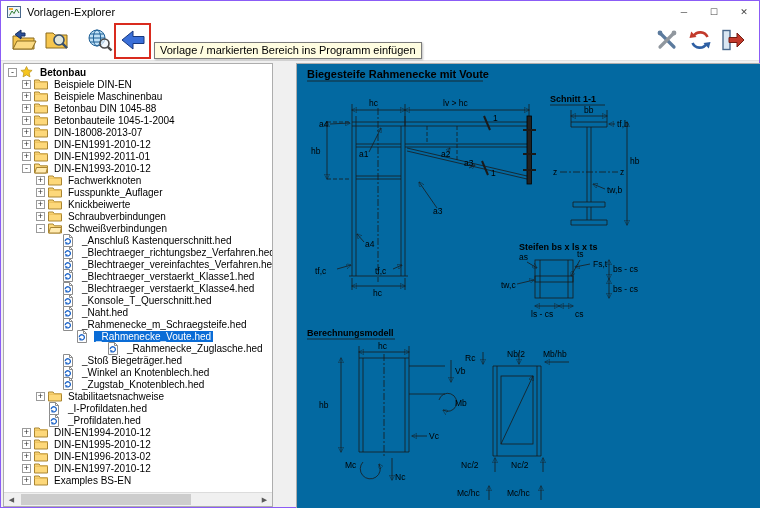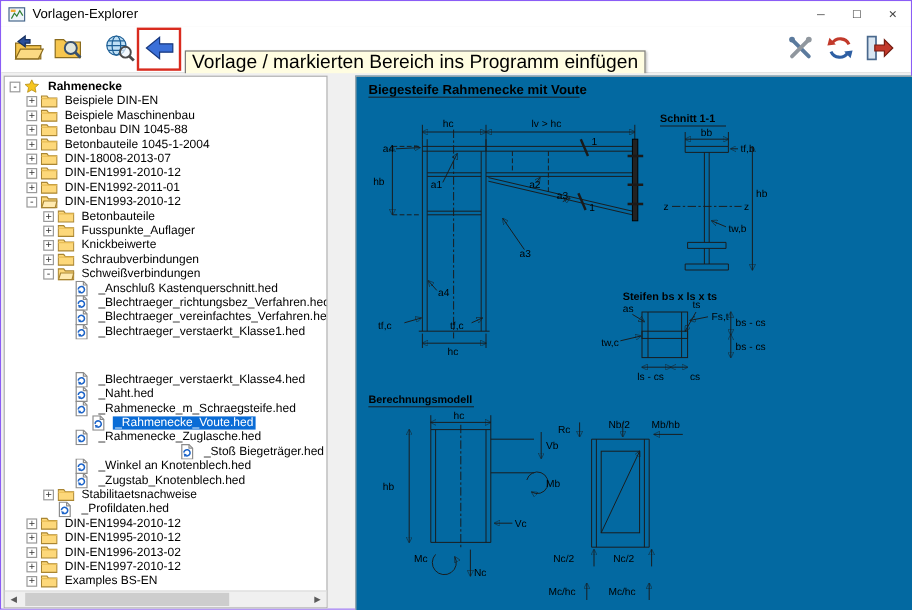--- a/index.html
+++ b/index.html
@@ -18,21 +18,21 @@
   
   .toolbar { height:39px; background:#fff; display:flex; align-items:center; padding:0 8px;
              position:relative; border-bottom:1px solid #e3e3e3; }
   .tb-btn { width:30px; height:32px; border:none; background:transparent; display:flex;
             align-items:center; justify-content:center; margin-right:3px; cursor:default; }
   .tb-gap { width:10px; }
   .tb-right { margin-left:auto; display:flex; }
   .highlight-box { position:absolute; left:113px; top:1px; width:37px; height:36px;
                    border:2px solid #d92b1e; pointer-events:none; }
   .tooltip { position:absolute; left:153px; top:20px; background:#fffde1; border:1px solid #7b7b7b;
-             font-size:16px; color:#000; padding:1px 5px 2px 5px; white-space:nowrap;
+             font-size:11px; color:#000; padding:1px 5px 2px 5px; white-space:nowrap;
              box-shadow:1px 1px 2px rgba(0,0,0,.25); }
 
   
   .main { position:absolute; top:60px; left:0; right:0; bottom:0; background:#f0f0f0; }
   .tree-panel { position:absolute; left:2px; top:2px; width:270px; height:444px;
                 background:#fff; border:1px solid #adadad; }
   .tree { position:absolute; left:0; right:0; top:0; bottom:14px; overflow:hidden; padding-top:2px; }
   .tree-row { display:flex; align-items:center; height:12px; white-space:nowrap;
               font-size:10px; color:#000; cursor:default; }
   .expand-box { width:9px; height:9px; border:1px solid #9a9a9a; background:#fff; color:#333;
@@ -165,21 +165,21 @@
 
     <div class="tree-panel">
       <div class="tree" id="tree">
           <div class="tree-row" style="padding-left: 4px;">
             <span class="expand-box">-</span>
             <span class="tree-icon">
               <svg width="13" height="12" viewBox="0 0 13 12">
                 <path d="M6.5.5 8.2 4l3.9.4-2.9 2.6.8 3.9L6.5 8.9 3 10.9l.8-3.9L.9 4.4 4.8 4z" fill="#f6c51e" stroke="#b8901a" stroke-width=".7"></path>
               </svg>
             </span>
-            <span class="tree-label bold">Rahmenecke</span>
+            <span class="tree-label bold">Betonbau</span>
           </div>
           <div class="tree-row" style="padding-left: 18px;">
             <span class="expand-box">+</span>
             <span class="tree-icon">
               <svg width="14" height="12" viewBox="0 0 14 12">
                 <path d="M.5 2h4.6l1.3 1.8h7.1V11H.5z" fill="#fdd87a" stroke="#a98532"></path>
                 <path d="M.5 4.2h13" stroke="#e8bc55" fill="none"></path>
               </svg>
             </span>
             <span class="tree-label">Beispiele DIN-EN</span>
@@ -255,21 +255,21 @@
             <span class="tree-label">DIN-EN1993-2010-12</span>
           </div>
           <div class="tree-row" style="padding-left: 32px;">
             <span class="expand-box">+</span>
             <span class="tree-icon">
               <svg width="14" height="12" viewBox="0 0 14 12">
                 <path d="M.5 2h4.6l1.3 1.8h7.1V11H.5z" fill="#fdd87a" stroke="#a98532"></path>
                 <path d="M.5 4.2h13" stroke="#e8bc55" fill="none"></path>
               </svg>
             </span>
-            <span class="tree-label">Betonbauteile</span>
+            <span class="tree-label">Fachwerkknoten</span>
           </div>
           <div class="tree-row" style="padding-left: 32px;">
             <span class="expand-box">+</span>
             <span class="tree-icon">
               <svg width="14" height="12" viewBox="0 0 14 12">
                 <path d="M.5 2h4.6l1.3 1.8h7.1V11H.5z" fill="#fdd87a" stroke="#a98532"></path>
                 <path d="M.5 4.2h13" stroke="#e8bc55" fill="none"></path>
               </svg>
             </span>
             <span class="tree-label">Fusspunkte_Auflager</span>
@@ -333,33 +333,33 @@
             <span class="tree-icon">
               <svg width="12" height="13" viewBox="0 0 12 13">
                 <path d="M1.5.5h6l3 3V12.5h-9z" fill="#fff" stroke="#8c8c8c"></path>
                 <path d="M7.5.5v3h3" fill="none" stroke="#8c8c8c"></path>
                 <path d="M3.2 7.2a2.6 2.6 0 1 1 1 2.2" fill="none" stroke="#1d64c8" stroke-width="1.3"></path>
                 <path d="M3.8 10.8 3 7.9l2.7.7z" fill="#1d64c8" stroke="none"></path>
               </svg>
             </span>
             <span class="tree-label">_Blechtraeger_vereinfachtes_Verfahren.hed</span>
           </div>
-          <div class="tree-row" style="padding-left: 46px;">
+          <div class="tree-row" style="padding-left: 46px; align-items: flex-end;">
             <span class="expand-spacer"></span>
             <span class="tree-icon">
               <svg width="12" height="13" viewBox="0 0 12 13">
                 <path d="M1.5.5h6l3 3V12.5h-9z" fill="#fff" stroke="#8c8c8c"></path>
                 <path d="M7.5.5v3h3" fill="none" stroke="#8c8c8c"></path>
                 <path d="M3.2 7.2a2.6 2.6 0 1 1 1 2.2" fill="none" stroke="#1d64c8" stroke-width="1.3"></path>
                 <path d="M3.8 10.8 3 7.9l2.7.7z" fill="#1d64c8" stroke="none"></path>
               </svg>
             </span>
             <span class="tree-label">_Blechtraeger_verstaerkt_Klasse1.hed</span>
           </div>
-          <div class="tree-row" style="padding-left: 46px; margin-top: 28px;">
+          <div class="tree-row" style="padding-left: 46px;">
             <span class="expand-spacer"></span>
             <span class="tree-icon">
               <svg width="12" height="13" viewBox="0 0 12 13">
                 <path d="M1.5.5h6l3 3V12.5h-9z" fill="#fff" stroke="#8c8c8c"></path>
                 <path d="M7.5.5v3h3" fill="none" stroke="#8c8c8c"></path>
                 <path d="M3.2 7.2a2.6 2.6 0 1 1 1 2.2" fill="none" stroke="#1d64c8" stroke-width="1.3"></path>
                 <path d="M3.8 10.8 3 7.9l2.7.7z" fill="#1d64c8" stroke="none"></path>
               </svg>
             </span>
             <span class="tree-label">_Blechtraeger_verstaerkt_Klasse4.hed</span>
@@ -367,20 +367,32 @@
           <div class="tree-row" style="padding-left: 46px;">
             <span class="expand-spacer"></span>
             <span class="tree-icon">
               <svg width="12" height="13" viewBox="0 0 12 13">
                 <path d="M1.5.5h6l3 3V12.5h-9z" fill="#fff" stroke="#8c8c8c"></path>
                 <path d="M7.5.5v3h3" fill="none" stroke="#8c8c8c"></path>
                 <path d="M3.2 7.2a2.6 2.6 0 1 1 1 2.2" fill="none" stroke="#1d64c8" stroke-width="1.3"></path>
                 <path d="M3.8 10.8 3 7.9l2.7.7z" fill="#1d64c8" stroke="none"></path>
               </svg>
             </span>
+            <span class="tree-label">_Konsole_T_Querschnitt.hed</span>
+          </div>
+          <div class="tree-row" style="padding-left: 46px;">
+            <span class="expand-spacer"></span>
+            <span class="tree-icon">
+              <svg width="12" height="13" viewBox="0 0 12 13">
+                <path d="M1.5.5h6l3 3V12.5h-9z" fill="#fff" stroke="#8c8c8c"></path>
+                <path d="M7.5.5v3h3" fill="none" stroke="#8c8c8c"></path>
+                <path d="M3.2 7.2a2.6 2.6 0 1 1 1 2.2" fill="none" stroke="#1d64c8" stroke-width="1.3"></path>
+                <path d="M3.8 10.8 3 7.9l2.7.7z" fill="#1d64c8" stroke="none"></path>
+              </svg>
+            </span>
             <span class="tree-label">_Naht.hed</span>
           </div>
           <div class="tree-row" style="padding-left: 46px;">
             <span class="expand-spacer"></span>
             <span class="tree-icon">
               <svg width="12" height="13" viewBox="0 0 12 13">
                 <path d="M1.5.5h6l3 3V12.5h-9z" fill="#fff" stroke="#8c8c8c"></path>
                 <path d="M7.5.5v3h3" fill="none" stroke="#8c8c8c"></path>
                 <path d="M3.2 7.2a2.6 2.6 0 1 1 1 2.2" fill="none" stroke="#1d64c8" stroke-width="1.3"></path>
                 <path d="M3.8 10.8 3 7.9l2.7.7z" fill="#1d64c8" stroke="none"></path>
@@ -393,33 +405,33 @@
             <span class="tree-icon">
               <svg width="12" height="13" viewBox="0 0 12 13">
                 <path d="M1.5.5h6l3 3V12.5h-9z" fill="#fff" stroke="#8c8c8c"></path>
                 <path d="M7.5.5v3h3" fill="none" stroke="#8c8c8c"></path>
                 <path d="M3.2 7.2a2.6 2.6 0 1 1 1 2.2" fill="none" stroke="#1d64c8" stroke-width="1.3"></path>
                 <path d="M3.8 10.8 3 7.9l2.7.7z" fill="#1d64c8" stroke="none"></path>
               </svg>
             </span>
             <span class="tree-label">_Rahmenecke_Voute.hed</span>
           </div>
-          <div class="tree-row" style="padding-left: 46px;">
+          <div class="tree-row" style="padding-left: 46px; margin-left: 45px;">
             <span class="expand-spacer"></span>
             <span class="tree-icon">
               <svg width="12" height="13" viewBox="0 0 12 13">
                 <path d="M1.5.5h6l3 3V12.5h-9z" fill="#fff" stroke="#8c8c8c"></path>
                 <path d="M7.5.5v3h3" fill="none" stroke="#8c8c8c"></path>
                 <path d="M3.2 7.2a2.6 2.6 0 1 1 1 2.2" fill="none" stroke="#1d64c8" stroke-width="1.3"></path>
                 <path d="M3.8 10.8 3 7.9l2.7.7z" fill="#1d64c8" stroke="none"></path>
               </svg>
             </span>
             <span class="tree-label">_Rahmenecke_Zuglasche.hed</span>
           </div>
-          <div class="tree-row" style="padding-left: 46px; justify-content: flex-end;">
+          <div class="tree-row" style="padding-left: 46px;">
             <span class="expand-spacer"></span>
             <span class="tree-icon">
               <svg width="12" height="13" viewBox="0 0 12 13">
                 <path d="M1.5.5h6l3 3V12.5h-9z" fill="#fff" stroke="#8c8c8c"></path>
                 <path d="M7.5.5v3h3" fill="none" stroke="#8c8c8c"></path>
                 <path d="M3.2 7.2a2.6 2.6 0 1 1 1 2.2" fill="none" stroke="#1d64c8" stroke-width="1.3"></path>
                 <path d="M3.8 10.8 3 7.9l2.7.7z" fill="#1d64c8" stroke="none"></path>
               </svg>
             </span>
             <span class="tree-label">_Stoß Biegeträger.hed</span>
@@ -429,41 +441,53 @@
             <span class="tree-icon">
               <svg width="12" height="13" viewBox="0 0 12 13">
                 <path d="M1.5.5h6l3 3V12.5h-9z" fill="#fff" stroke="#8c8c8c"></path>
                 <path d="M7.5.5v3h3" fill="none" stroke="#8c8c8c"></path>
                 <path d="M3.2 7.2a2.6 2.6 0 1 1 1 2.2" fill="none" stroke="#1d64c8" stroke-width="1.3"></path>
                 <path d="M3.8 10.8 3 7.9l2.7.7z" fill="#1d64c8" stroke="none"></path>
               </svg>
             </span>
             <span class="tree-label">_Winkel an Knotenblech.hed</span>
           </div>
-          <div class="tree-row" style="padding-left: 46px;">
+          <div class="tree-row" style="padding-left: 46px; align-items: flex-end;">
             <span class="expand-spacer"></span>
             <span class="tree-icon">
               <svg width="12" height="13" viewBox="0 0 12 13">
                 <path d="M1.5.5h6l3 3V12.5h-9z" fill="#fff" stroke="#8c8c8c"></path>
                 <path d="M7.5.5v3h3" fill="none" stroke="#8c8c8c"></path>
                 <path d="M3.2 7.2a2.6 2.6 0 1 1 1 2.2" fill="none" stroke="#1d64c8" stroke-width="1.3"></path>
                 <path d="M3.8 10.8 3 7.9l2.7.7z" fill="#1d64c8" stroke="none"></path>
               </svg>
             </span>
             <span class="tree-label">_Zugstab_Knotenblech.hed</span>
           </div>
           <div class="tree-row" style="padding-left: 32px;">
             <span class="expand-box">+</span>
             <span class="tree-icon">
               <svg width="14" height="12" viewBox="0 0 14 12">
                 <path d="M.5 2h4.6l1.3 1.8h7.1V11H.5z" fill="#fdd87a" stroke="#a98532"></path>
                 <path d="M.5 4.2h13" stroke="#e8bc55" fill="none"></path>
               </svg>
             </span>
             <span class="tree-label">Stabilitaetsnachweise</span>
+          </div>
+          <div class="tree-row" style="padding-left: 32px;">
+            <span class="expand-spacer"></span>
+            <span class="tree-icon">
+              <svg width="12" height="13" viewBox="0 0 12 13">
+                <path d="M1.5.5h6l3 3V12.5h-9z" fill="#fff" stroke="#8c8c8c"></path>
+                <path d="M7.5.5v3h3" fill="none" stroke="#8c8c8c"></path>
+                <path d="M3.2 7.2a2.6 2.6 0 1 1 1 2.2" fill="none" stroke="#1d64c8" stroke-width="1.3"></path>
+                <path d="M3.8 10.8 3 7.9l2.7.7z" fill="#1d64c8" stroke="none"></path>
+              </svg>
+            </span>
+            <span class="tree-label">_I-Profildaten.hed</span>
           </div>
           <div class="tree-row" style="padding-left: 32px;">
             <span class="expand-spacer"></span>
             <span class="tree-icon">
               <svg width="12" height="13" viewBox="0 0 12 13">
                 <path d="M1.5.5h6l3 3V12.5h-9z" fill="#fff" stroke="#8c8c8c"></path>
                 <path d="M7.5.5v3h3" fill="none" stroke="#8c8c8c"></path>
                 <path d="M3.2 7.2a2.6 2.6 0 1 1 1 2.2" fill="none" stroke="#1d64c8" stroke-width="1.3"></path>
                 <path d="M3.8 10.8 3 7.9l2.7.7z" fill="#1d64c8" stroke="none"></path>
               </svg>

